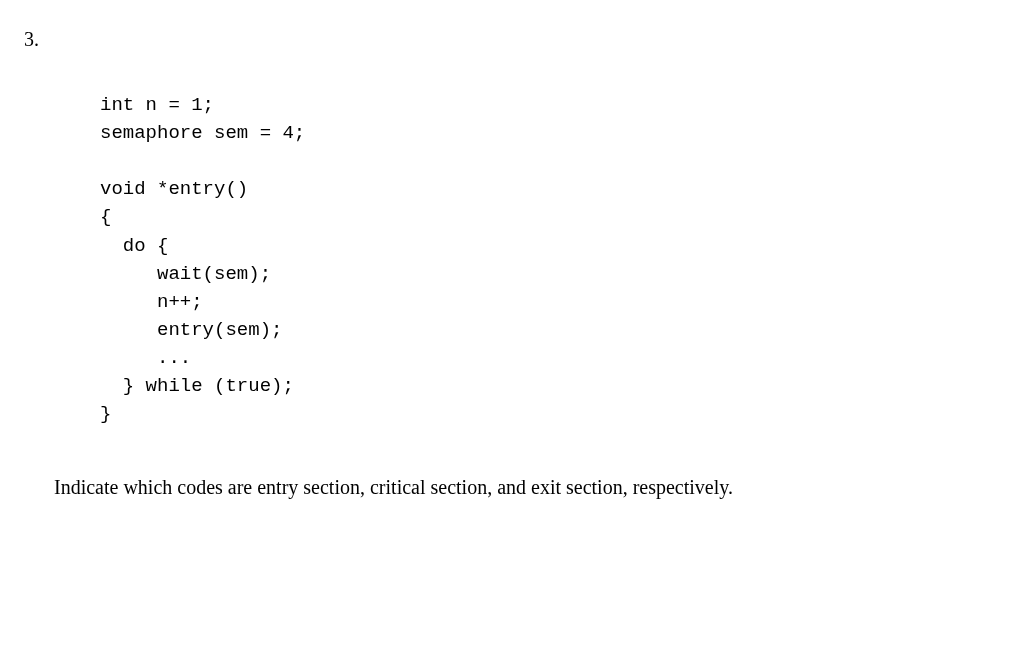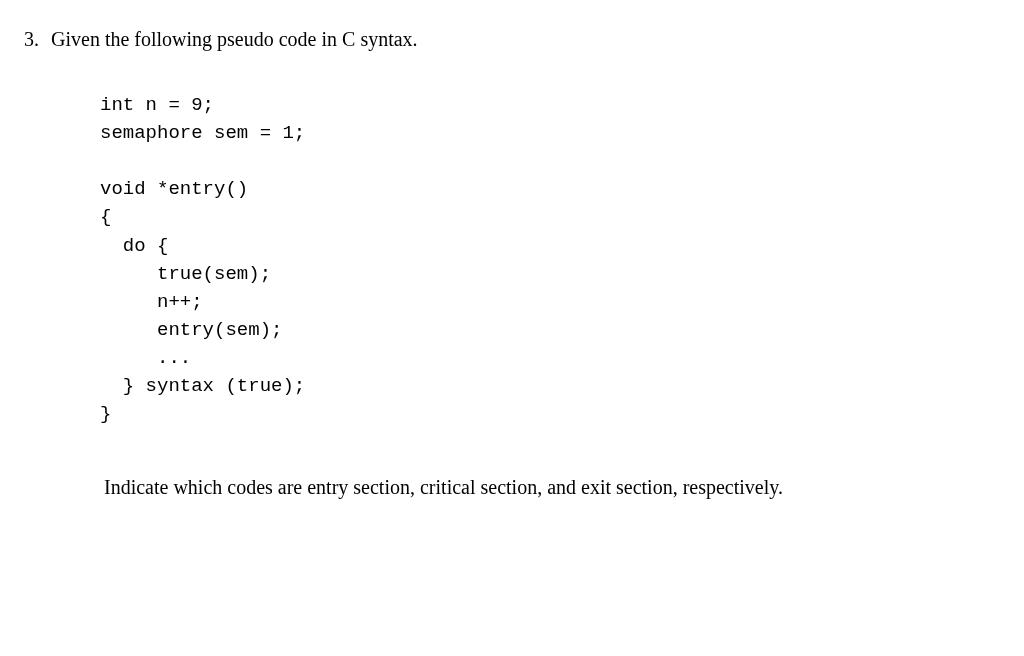--- a/index.html
+++ b/index.html
@@ -26,37 +26,36 @@
     }
     .code-block {
       font-family: 'Courier New', Courier, monospace;
       font-size: 19px;
       line-height: 1.48;
       margin-left: 76px;
       margin-bottom: 48px;
       white-space: pre;
     }
     .instruction {
-      margin-left: 80px;
+      margin-left: 30px;
     }
   </style>
 </head>
 <body>
 
 <div class="question-line">
   <span class="question-number">3.</span>
-  <span>Given the following pseudo code in C syntax.</span>
 </div>
 
-<div class="code-block"><span>int n = 9;</span>
-<span>semaphore sem = 1;</span>
+<div class="code-block"><span>int n = 1;</span>
+<span>semaphore sem = 4;</span>
 <span></span>
 <span>void *entry()</span>
 <span>{</span>
 <span>  do {</span>
-<span>     true(sem);</span>
+<span>     wait(sem);</span>
 <span>     n++;</span>
 <span>     entry(sem);</span>
 <span>     ...</span>
-<span>  } syntax (true);</span>
+<span>  } while (true);</span>
 <span>}</span></div>
 
 <div class="instruction">Indicate which codes are entry section, critical section, and exit section, respectively.</div>
 
 </body></html>

